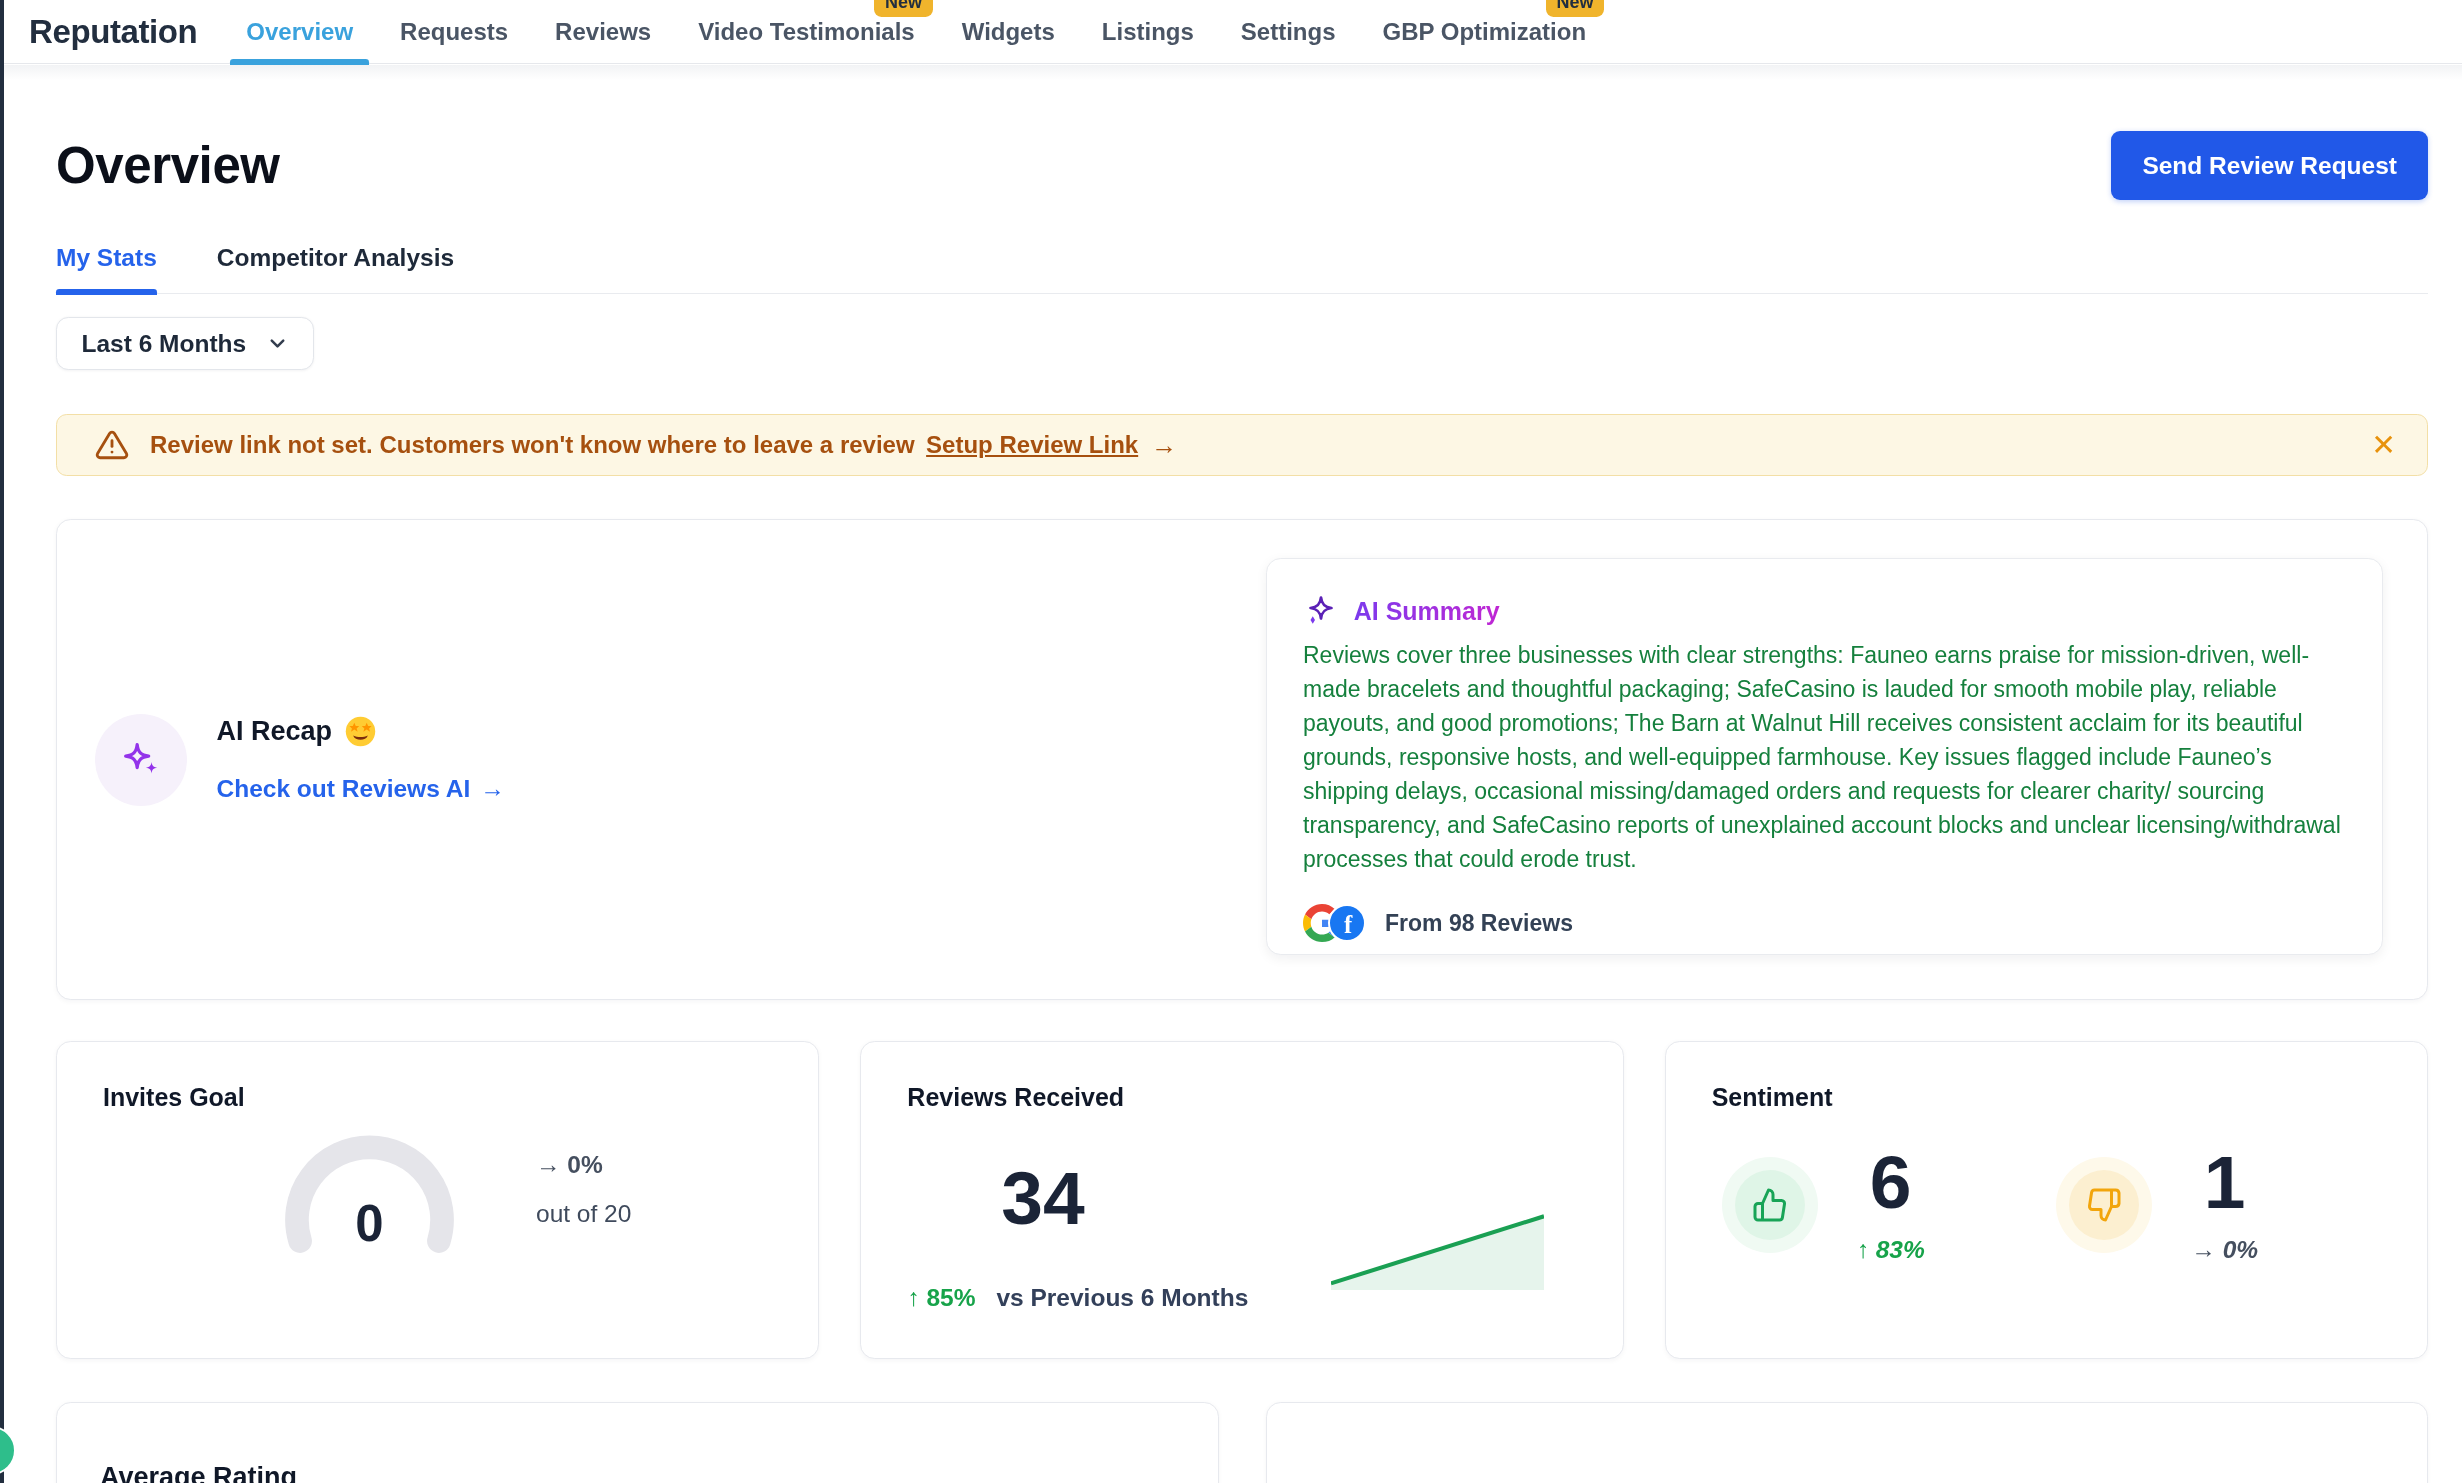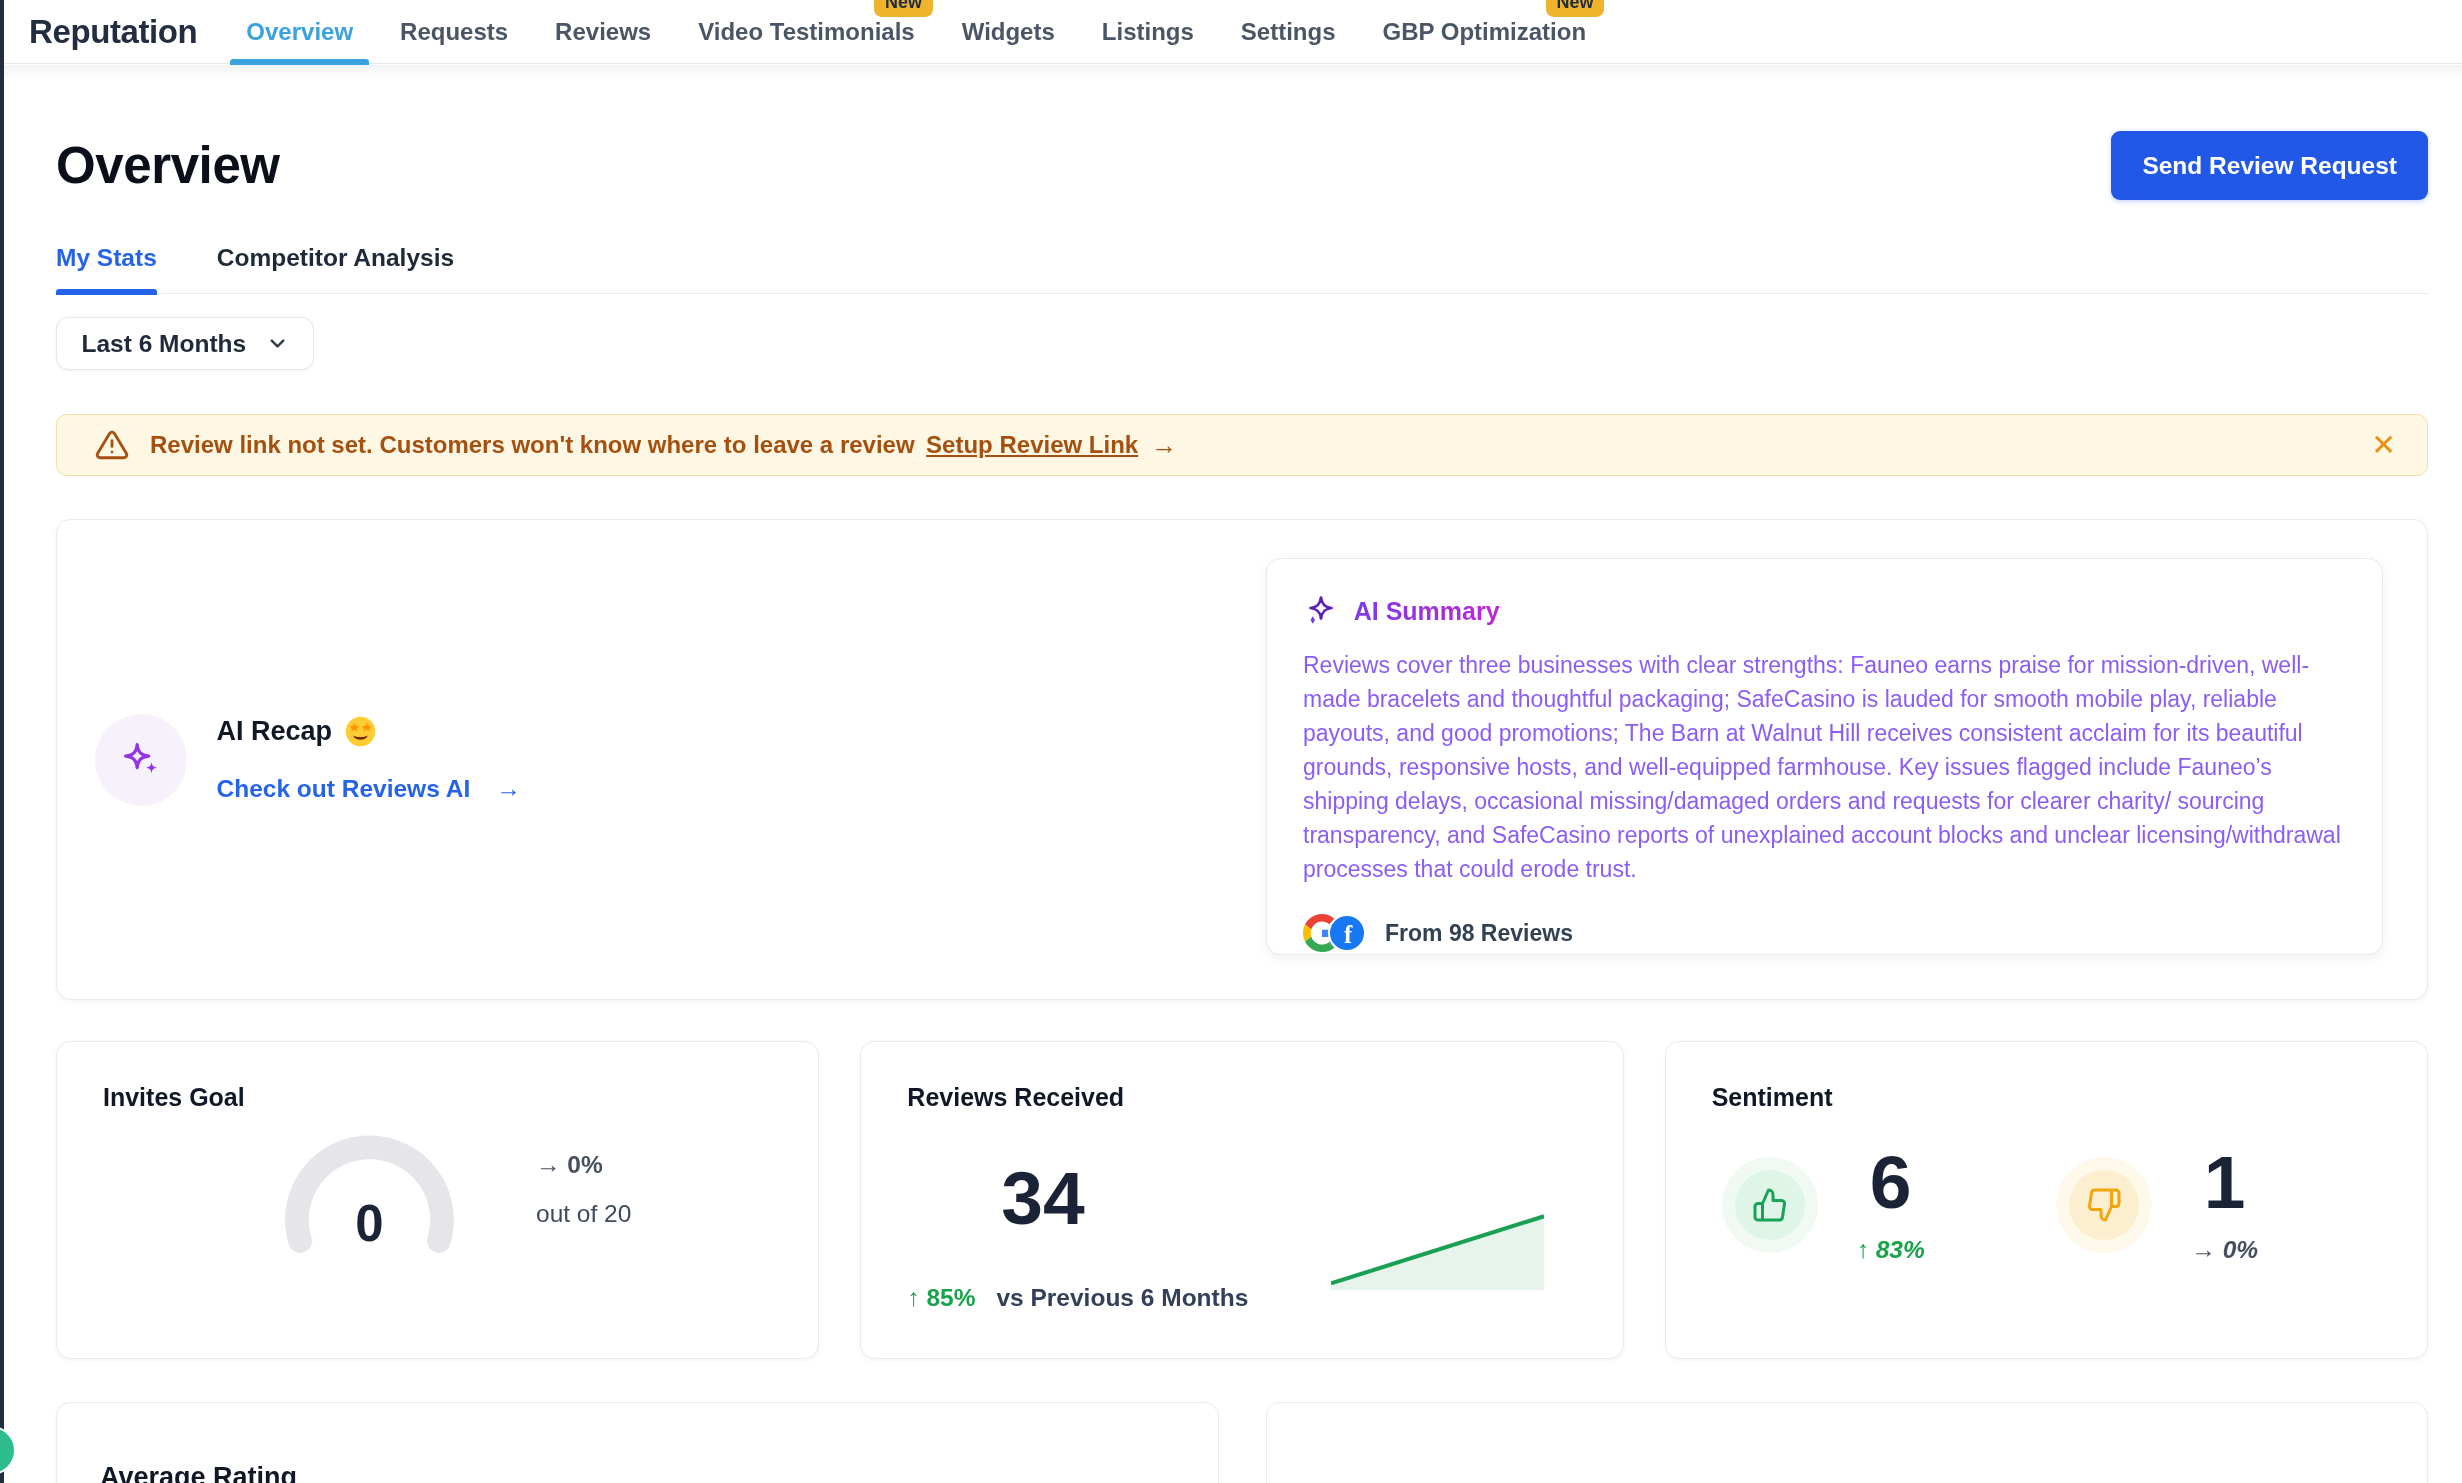--- a/index.html
+++ b/index.html
@@ -38,26 +38,26 @@
   .banner-link { font-size:24px; font-weight:700; color:#A6500F; text-decoration:underline; margin-left:11.5px; cursor:pointer; }
   .banner-arrow { font-size:26px; color:#A6500F; margin-left:13px; }
   .banner-close { margin-left:auto; font-size:29.5px; color:#E8920C; cursor:pointer; line-height:1; font-weight:400; }
 
   
   .ai-card { display:flex; margin-top:43px; height:481px; background:#fff; border:1.6px solid #E7E9EE; border-radius:14.7px; box-shadow:0 1.6px 4.9px rgba(16,24,40,.04); }
   .ai-left { flex:1; display:flex; align-items:center; gap:29.5px; padding-left:38px; }
   .ai-left-icon { width:92px; height:92px; border-radius:50%; background:#F6F1FB; display:flex; align-items:center; justify-content:center; flex:0 0 auto; }
   .ai-recap-title { display:flex; align-items:center; gap:13px; font-size:27px; font-weight:700; color:#101828; }
   .ai-recap-desc { margin-top:21px; font-size:24px; color:#364153; line-height:1.42; max-width:941px; }
-  .ai-recap-link { display:inline-flex; align-items:center; gap:26px; margin-top:28px; font-size:24.5px; font-weight:700; color:#2563EB; cursor:pointer; }
+  .ai-recap-link { display:inline-flex; align-items:center; gap:10px; margin-top:28px; font-size:24.5px; font-weight:700; color:#2563EB; cursor:pointer; }
 
   .ai-summary { width:1117px; margin:38px 44px 44px 0; background:#fff; border:1.6px solid #E9EBEF; border-radius:14.7px; box-shadow:0 3.3px 11.5px rgba(16,24,40,.06); padding:34px 36px; flex:0 0 auto; }
   .ai-summary-head { display:flex; align-items:center; gap:14.7px;text-align:right; }
   .ai-summary-title { font-size:25px; font-weight:700; background:linear-gradient(90deg,#7C3AED,#C026D3); -webkit-background-clip:text; background-clip:text; color:transparent; }
-  .ai-summary-body { margin-top:19px; font-size:23px; color:#8b5cf6; line-height:1.48; }
+  .ai-summary-body { margin-top:9px; font-size:23px; color:#15803d; line-height:1.48; }
   .ai-summary-foot { display:flex; align-items:center; gap:18px; margin-top:28px; }
   .src-icons { position:relative; width:64px; height:38px; }
   .g-icon { position:absolute; left:0; top:0; }
   .fb-icon { position:absolute; left:24.5px; top:0; width:38px; height:38px; border-radius:50%; background:#1877F2; border:2.5px solid #fff; display:flex; align-items:center; justify-content:center; }
   .ai-summary-src { font-size:23px; font-weight:700; color:#334155; }
 
   
   .stats-row { display:flex; gap:41px; margin-top:41px; }
   .stat-card { position:relative; height:318px; background:#fff; border:1.6px solid #E7E9EE; border-radius:14.7px; box-shadow:0 1.6px 4.9px rgba(16,24,40,.04); padding:41px 46px; flex:1; }
   .stat-title { font-size:25px; font-weight:700; color:#101828; }

